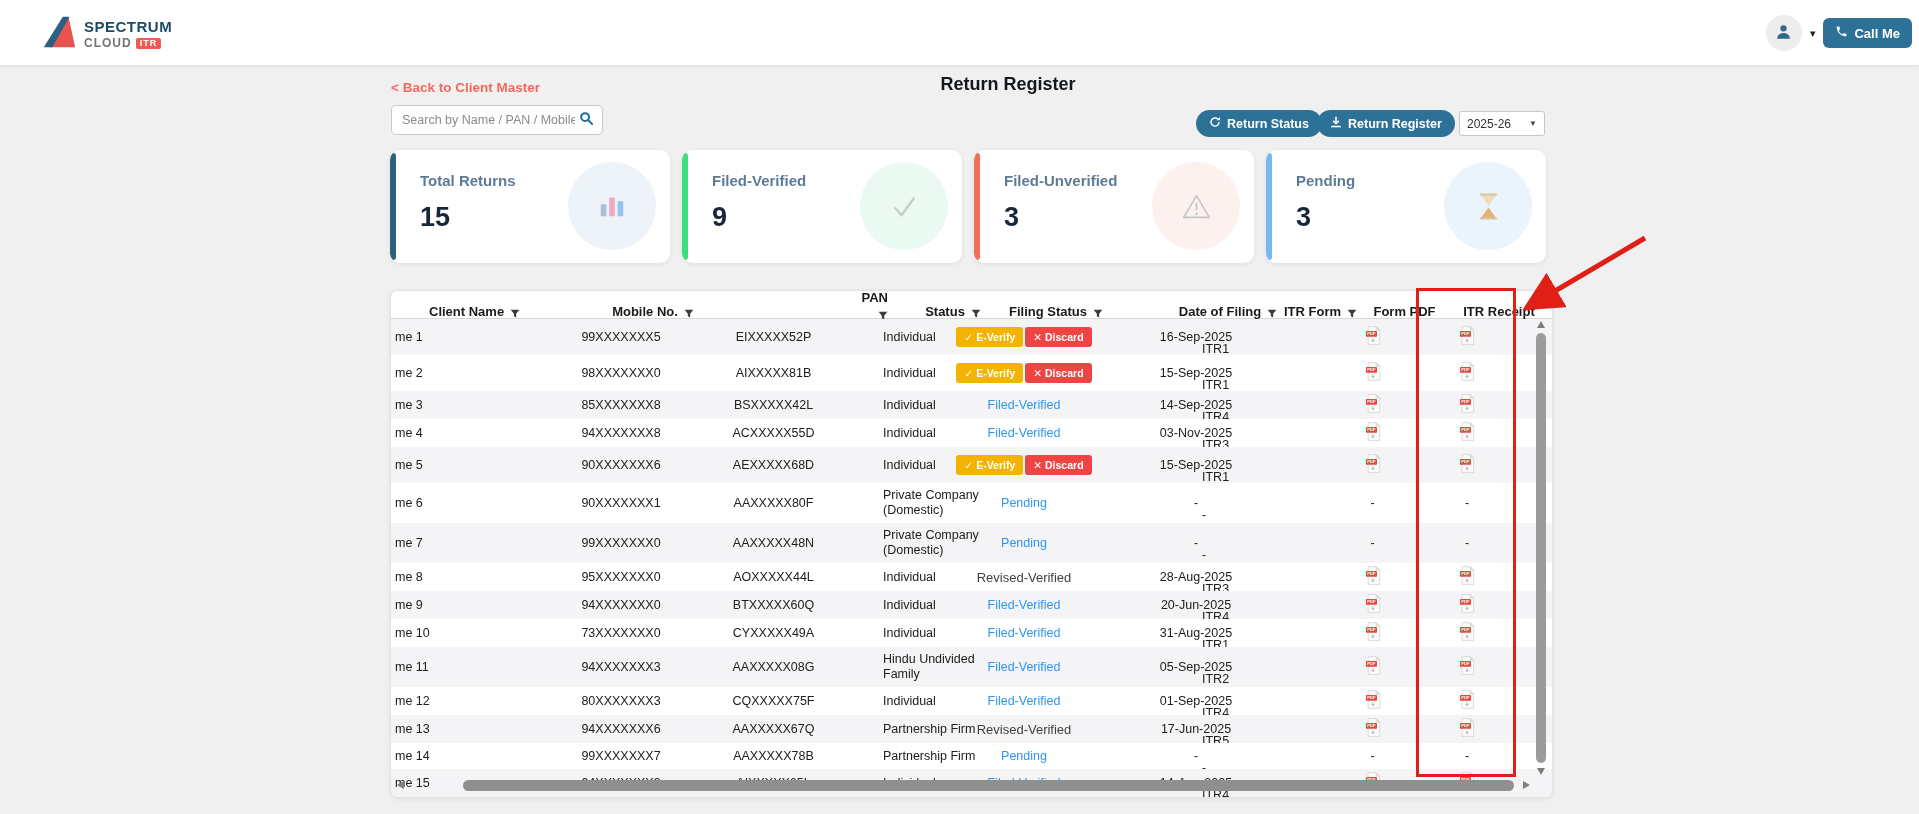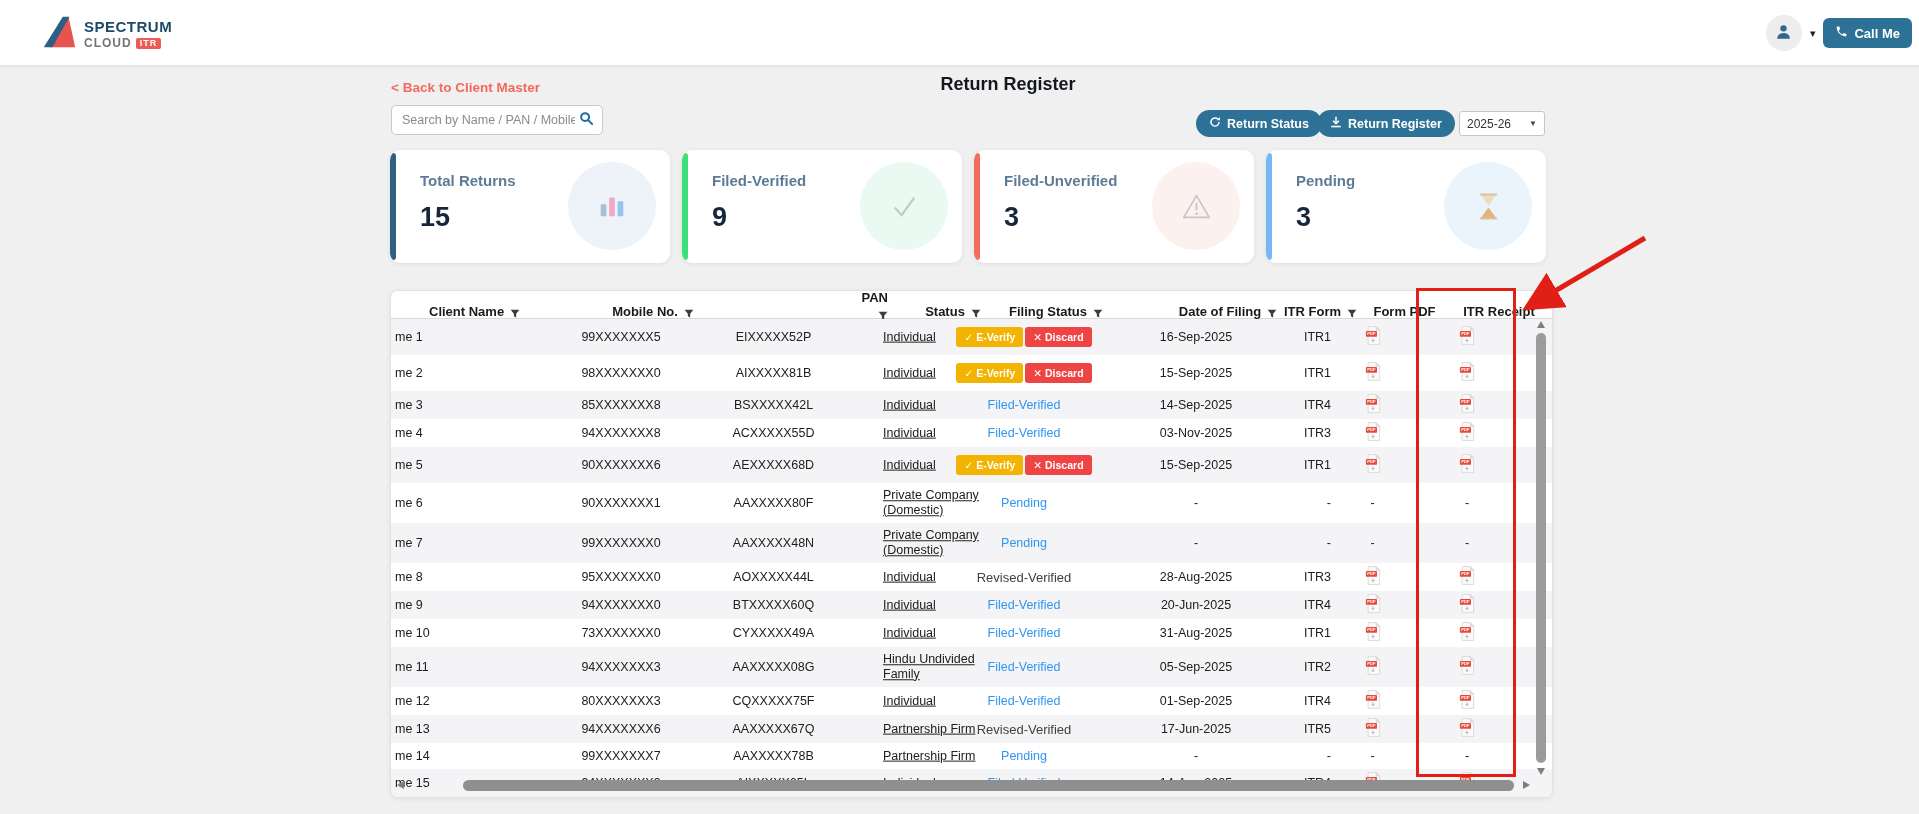--- a/index.html
+++ b/index.html
@@ -65,24 +65,24 @@
   .funnel { display:flex; cursor:pointer; }
   .tbody { position:relative; }
   .trow { position:relative; }
   .trow.odd { background:#f4f4f6; }
   .trow.even { background:#fff; }
   .cell { position:absolute; top:50%; transform:translateY(-50%); font-size:12.5px; color:#202020;
           white-space:nowrap; }
   .c0 { left:4px;    width:152px; text-align:left; }
   .c1 { left:160px;  width:140px; text-align:center; }
   .c2 { left:300px;  width:165px; text-align:center; }
-  .c3 { left:492px;  width:106px; text-align:left; white-space:normal; line-height:1.18;text-decoration:underline; }
+  .c3 { left:492px;  width:106px; text-align:left; white-space:normal; line-height:1.18; }
   .c4 { left:543px;  width:180px; text-align:center; }
   .c5 { left:730px;  width:150px; text-align:center; }
-  .c6 { left:855px;  width:85px;  text-align:right; }
+  .c6 { left:811px;  width:85px;  text-align:left;margin-top:12px; }
   .c7 { left:935px;  width:93px;  text-align:center; }
   .c8 { left:1029px; width:94px;  text-align:center; }
   .h0 { left:6px;    width:150px; justify-content:flex-start; }
   .h1 { left:160px;  width:140px; }
   .h2 { left:300px;  width:165px;flex-direction:column; }
   .h3 { left:470px;  width:120px; }
   .h4 { left:543px;  width:180px; }
   .h5 { left:730px;  width:150px; }
   .h6 { left:855px;  width:85px; }
   .h7 { left:935px;  width:93px; }

